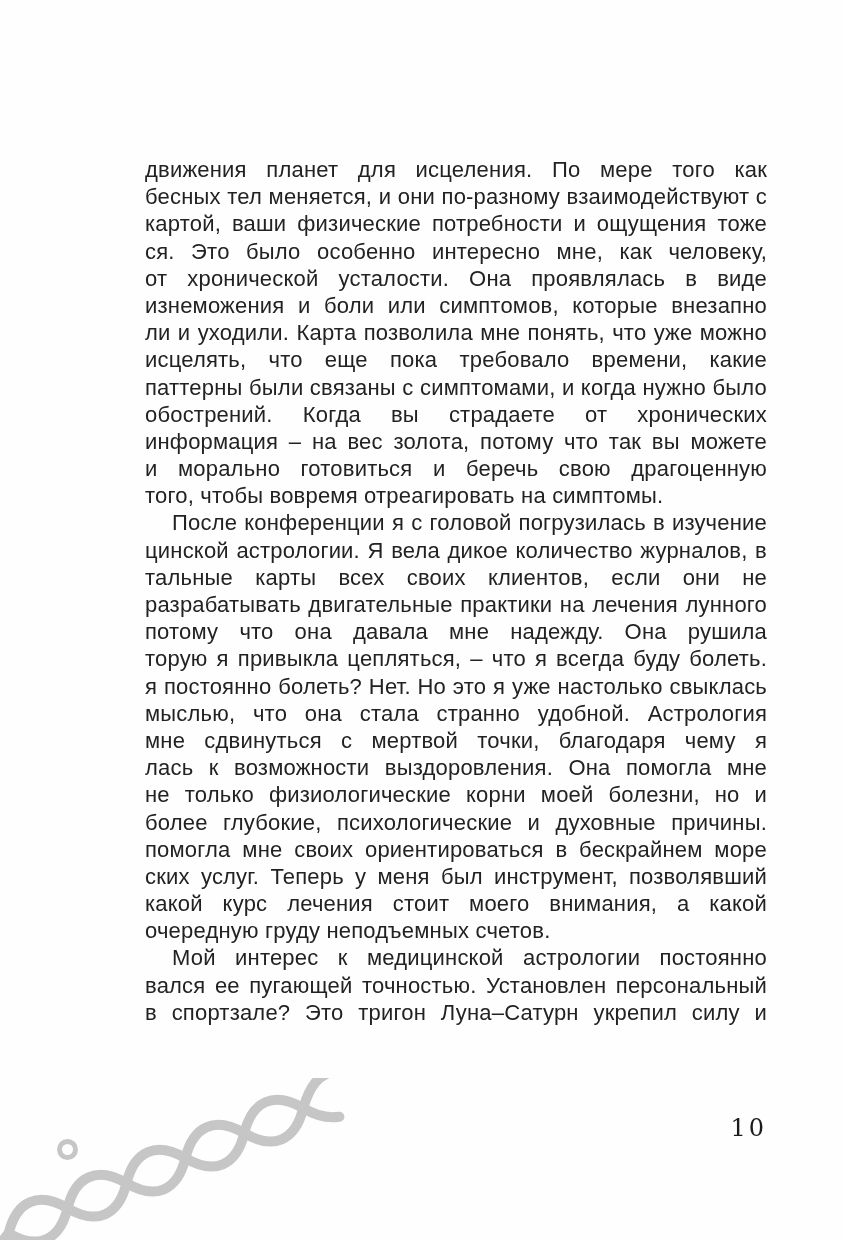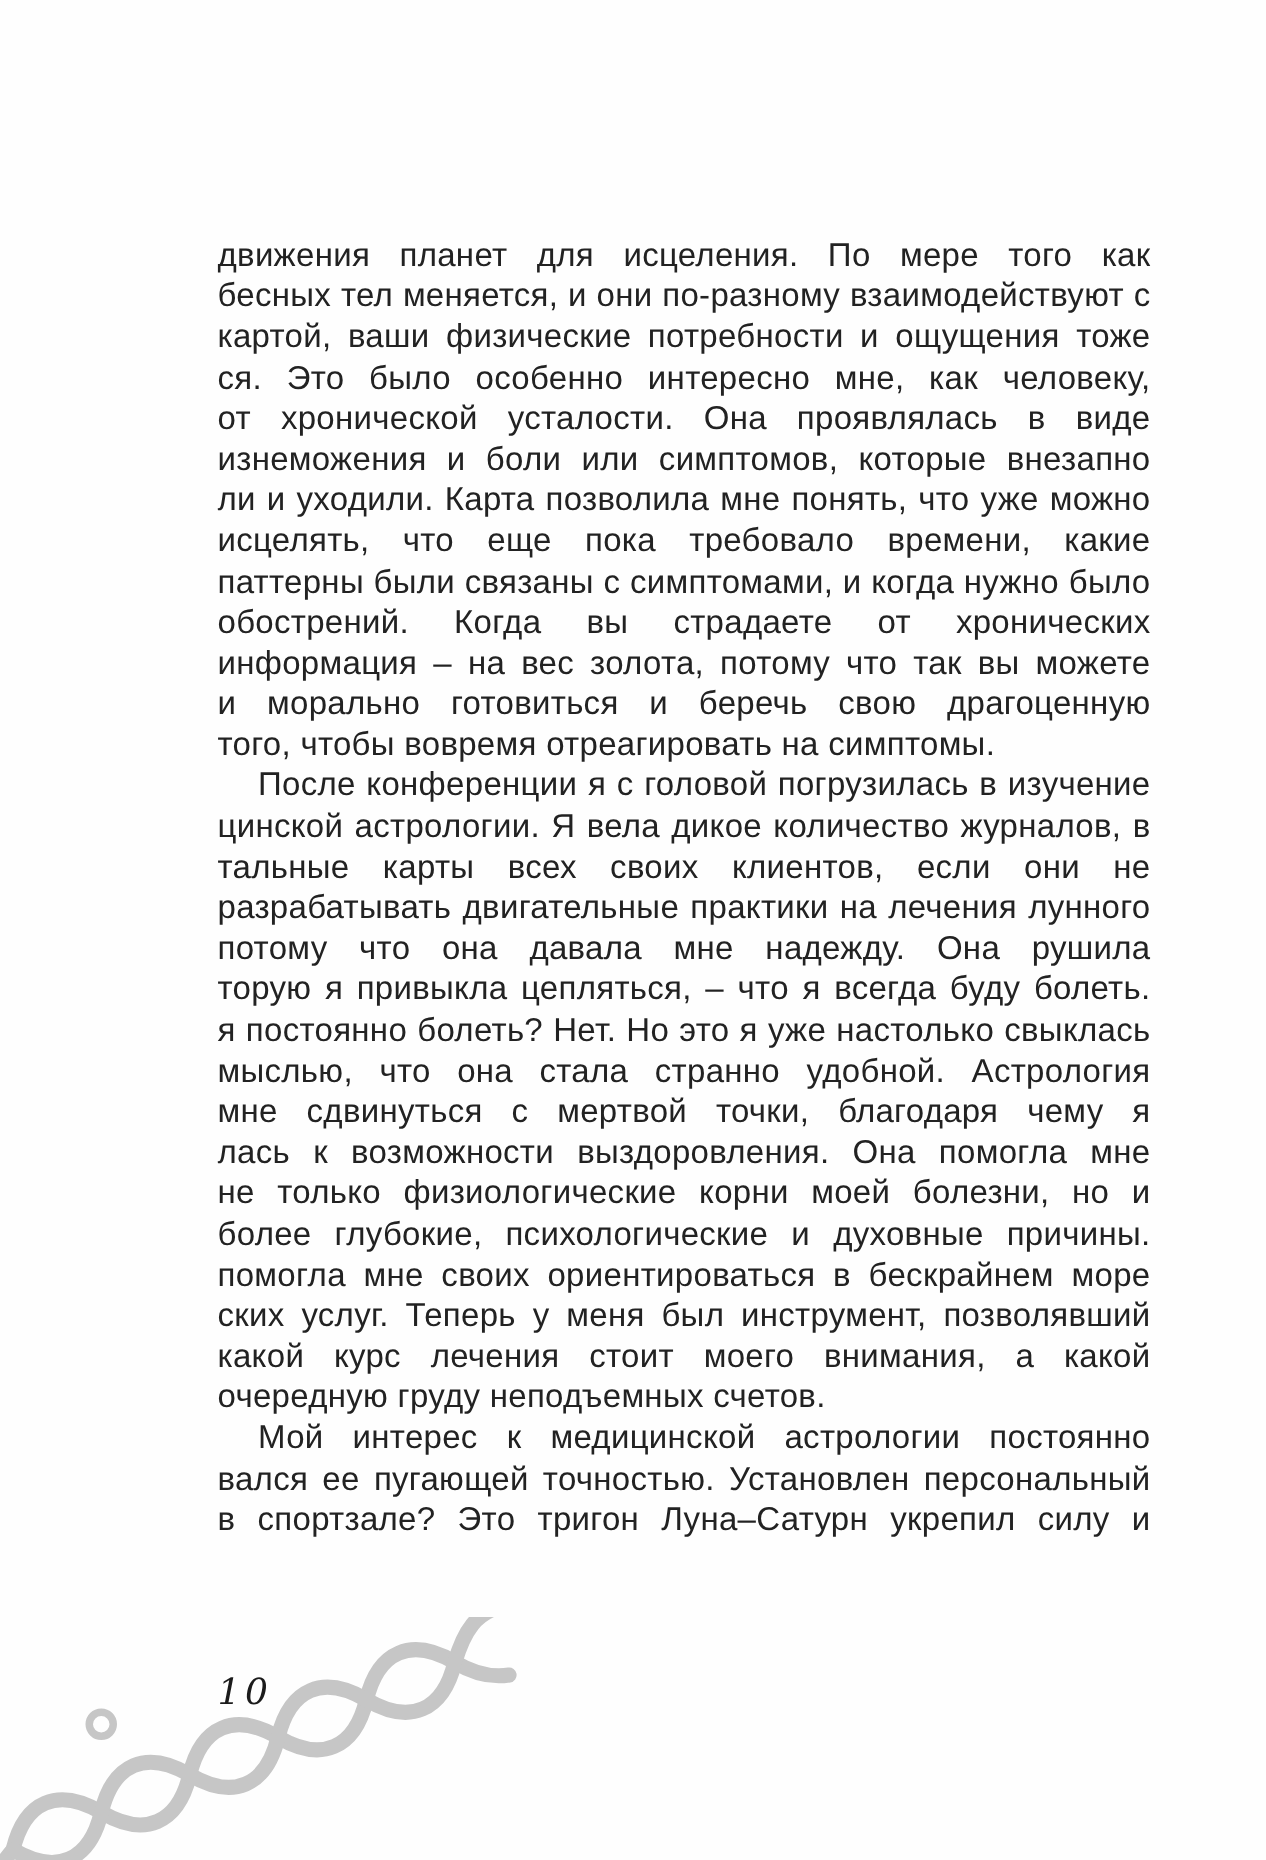--- a/index.html
+++ b/index.html
@@ -17,23 +17,23 @@
   }
   .line{
     height:27.2px;line-height:27.2px;
     text-align:justify;text-align-last:justify;
     overflow:hidden;white-space:normal;
   }
   .line.last{text-align-last:left;}
   .line.indent{text-indent:27px;}
   .folio{
     position:absolute;left:145px;top:1114px;width:622px;
-    text-align:left;
+    text-align:right;
     font-family:"DejaVu Serif",serif;
-    font-size:24px;letter-spacing:3px;color:#1b1b1b;font-style:italic;
+    font-size:24px;letter-spacing:3px;color:#1b1b1b;
   }
   .deco{
     position:absolute;left:-4px;top:1078px;width:420px;height:200px;
     pointer-events:none;
   }
   .deco-ring{
     position:absolute;left:57px;top:1139px;width:11px;height:11px;
     border:5px solid #c6c6c6;border-radius:50%;
   }
 </style>

